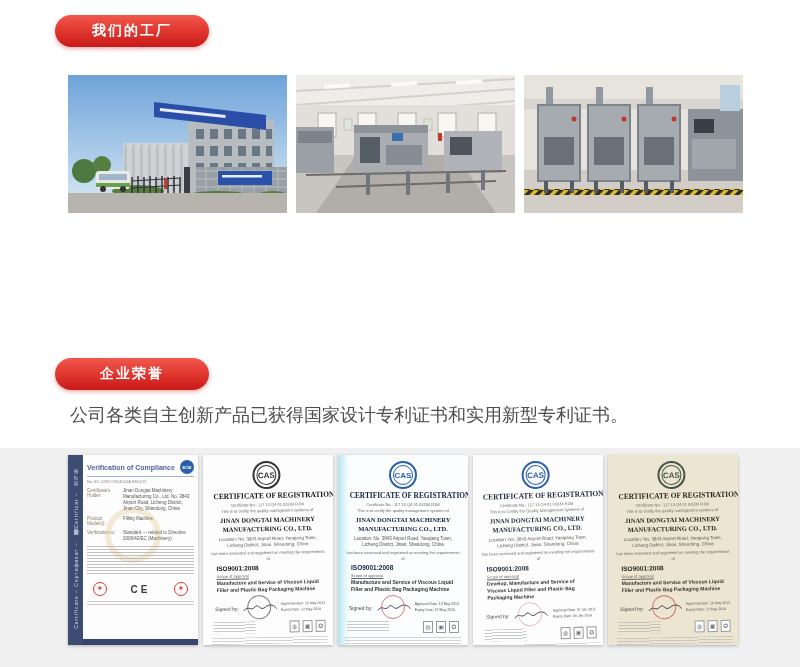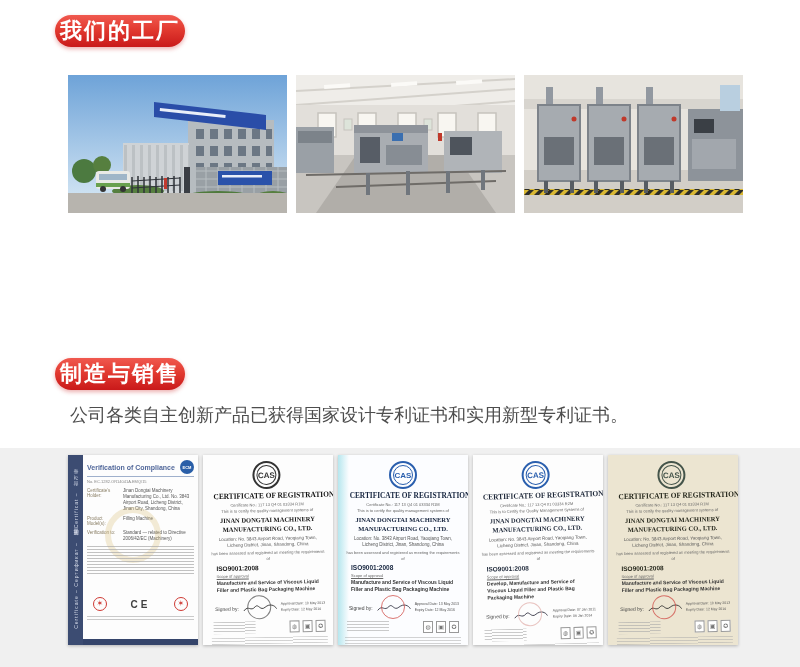--- a/index.html
+++ b/index.html
@@ -1,23 +1,23 @@
 <!DOCTYPE html>
 <html><head>
 <meta charset="utf-8">
 <style>
   * { margin:0; padding:0; box-sizing:border-box; }
   body { background:#ffffff; font-family:"Liberation Sans", sans-serif; }
   #page { position:relative; width:800px; height:667px; background:#ffffff; overflow:hidden; }
 
   
   .ribbon {
-    position:absolute; width:130px; height:32px; border-radius:16px;
+    position:absolute; width:154px; height:32px; border-radius:16px;
     background:linear-gradient(180deg,#f0594f 0%,#e23a30 45%,#c9191a 100%);
-    color:#fff; font-size:22px; font-weight:bold; letter-spacing:2px;
+    color:#fff; font-size:14px; font-weight:bold; letter-spacing:2px;
     display:flex; align-items:center; justify-content:center;
     box-shadow:0 2px 4px rgba(201,25,26,.35);
   }
   #ribbon-factory { left:55px; top:15px; }
   #ribbon-honor   { left:55px; top:358px; }
 
   
   .photos { position:absolute; left:68px; top:75px; display:flex; gap:9px; }
   .photo  { width:219px; height:138px; overflow:hidden; background:#dcdcdc; }
   .photo svg { display:block; }
@@ -47,21 +47,21 @@
   .voc-head { display:flex; align-items:center; justify-content:space-between; border-bottom:1px solid #9fb0cc; padding-bottom:2px; }
   .voc-title { font-size:7px; font-weight:bold; color:#51679a; }
   .ecm-logo { width:14px; height:14px; border-radius:50%; background:#2a5fa8; color:#fff; font-size:4px; font-weight:bold; display:flex; align-items:center; justify-content:center; flex:0 0 auto; font-style:normal; }
   .voc-no { font-size:4px; color:#888; text-align:left; margin:2px 0 4px; }
   .voc-field { display:flex; gap:3px; margin-bottom:4px; text-align:left; }
   .voc-field .lab { flex:0 0 33px; font-size:4.5px; color:#8a7f66; }
   .voc-field .val { flex:1; font-size:4.5px; color:#555; line-height:1.35; }
   .voc-watermark { position:absolute; left:22px; top:52px; width:56px; height:56px; border-radius:50%; border:6px solid rgba(214,186,112,.28); }
   .tl { background:repeating-linear-gradient(180deg,#a8a8a8 0 1px,transparent 1px 3px); }
   .voc-lines { height:30px; margin-top:3px; opacity:.7; }
-  .voc-stamps { display:flex; align-items:center; justify-content:space-between; margin-top:21px; padding:0 6px; }
+  .voc-stamps { display:flex; align-items:center; justify-content:space-between; margin-top:6px; padding:0 6px; }
   .stamp-star { width:14px; height:14px; border-radius:50%; border:1px solid #cf3a34; position:relative; }
   .stamp-star::after { content:"✶"; position:absolute; left:2.5px; top:1px; font-size:8px; color:#cf3a34; }
   .ce-mark { font-size:10px; font-weight:bold; letter-spacing:3px; color:#3f3f3f; }
   .voc-footline { height:5px; margin-top:5px; opacity:.6; }
   .voc-footbar { position:absolute; left:0; right:0; bottom:0; height:6px; background:#35456b; }
 
   
   .cas-in { position:absolute; inset:0; padding:6px 7px 4px; text-align:center; }
   .c2 .cas-in, .c5 .cas-in { transform:rotate(-1.2deg); }
   .c4 .cas-in { transform:rotate(-1.8deg); }
@@ -244,21 +244,21 @@
           <rect x="70" y="106" width="4" height="12"></rect>
             <rect x="96" y="106" width="4" height="12"></rect>
           <rect x="120" y="106" width="4" height="12"></rect>
             <rect x="146" y="106" width="4" height="12"></rect>
         </g>
       </svg>
     </div>
   </div>
 
 
-  <div class="ribbon" id="ribbon-honor">制造与销售</div>
+  <div class="ribbon" id="ribbon-honor">企业荣誉</div>
 
   <p class="honor-desc">公司各类自主创新产品已获得国家设计专利证书和实用新型专利证书。</p>
 
   <div class="cert-strip">
     <div class="certs">
 
       <div class="cert voc">
         <div class="voc-band">
           <span>Certificate – Сертификат – 証明書 – Certificat – 합격증</span>
         </div>

